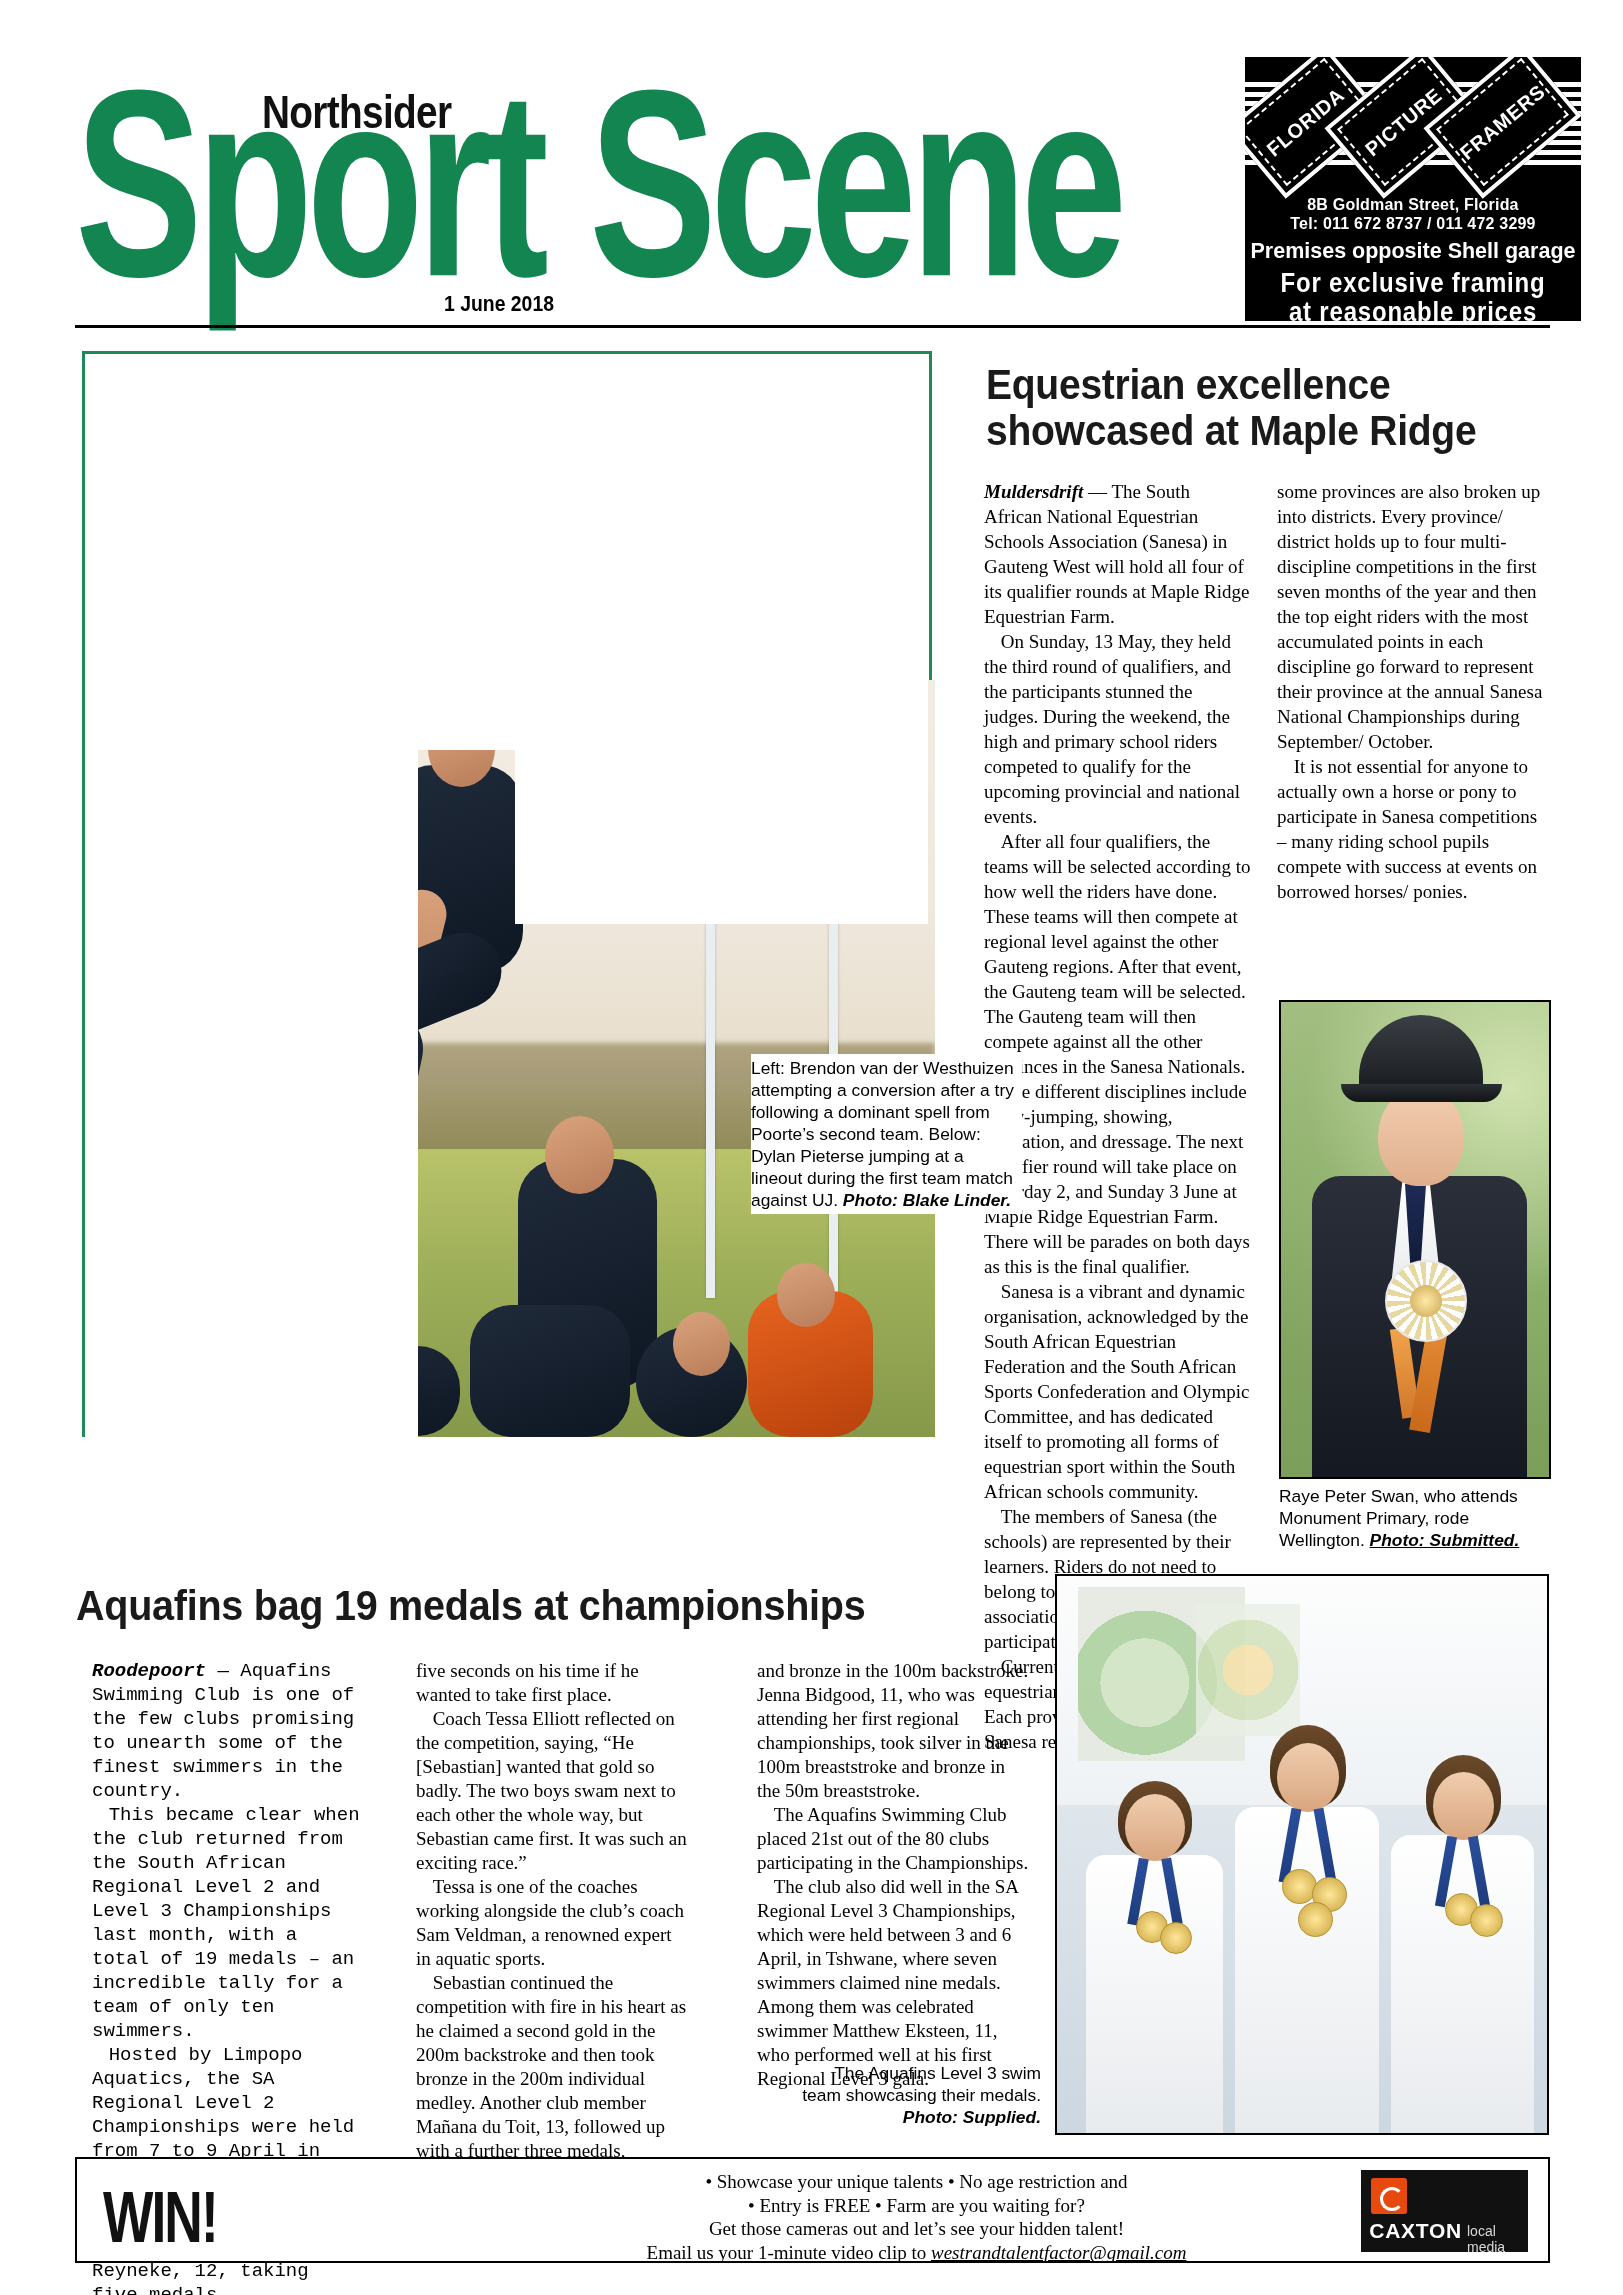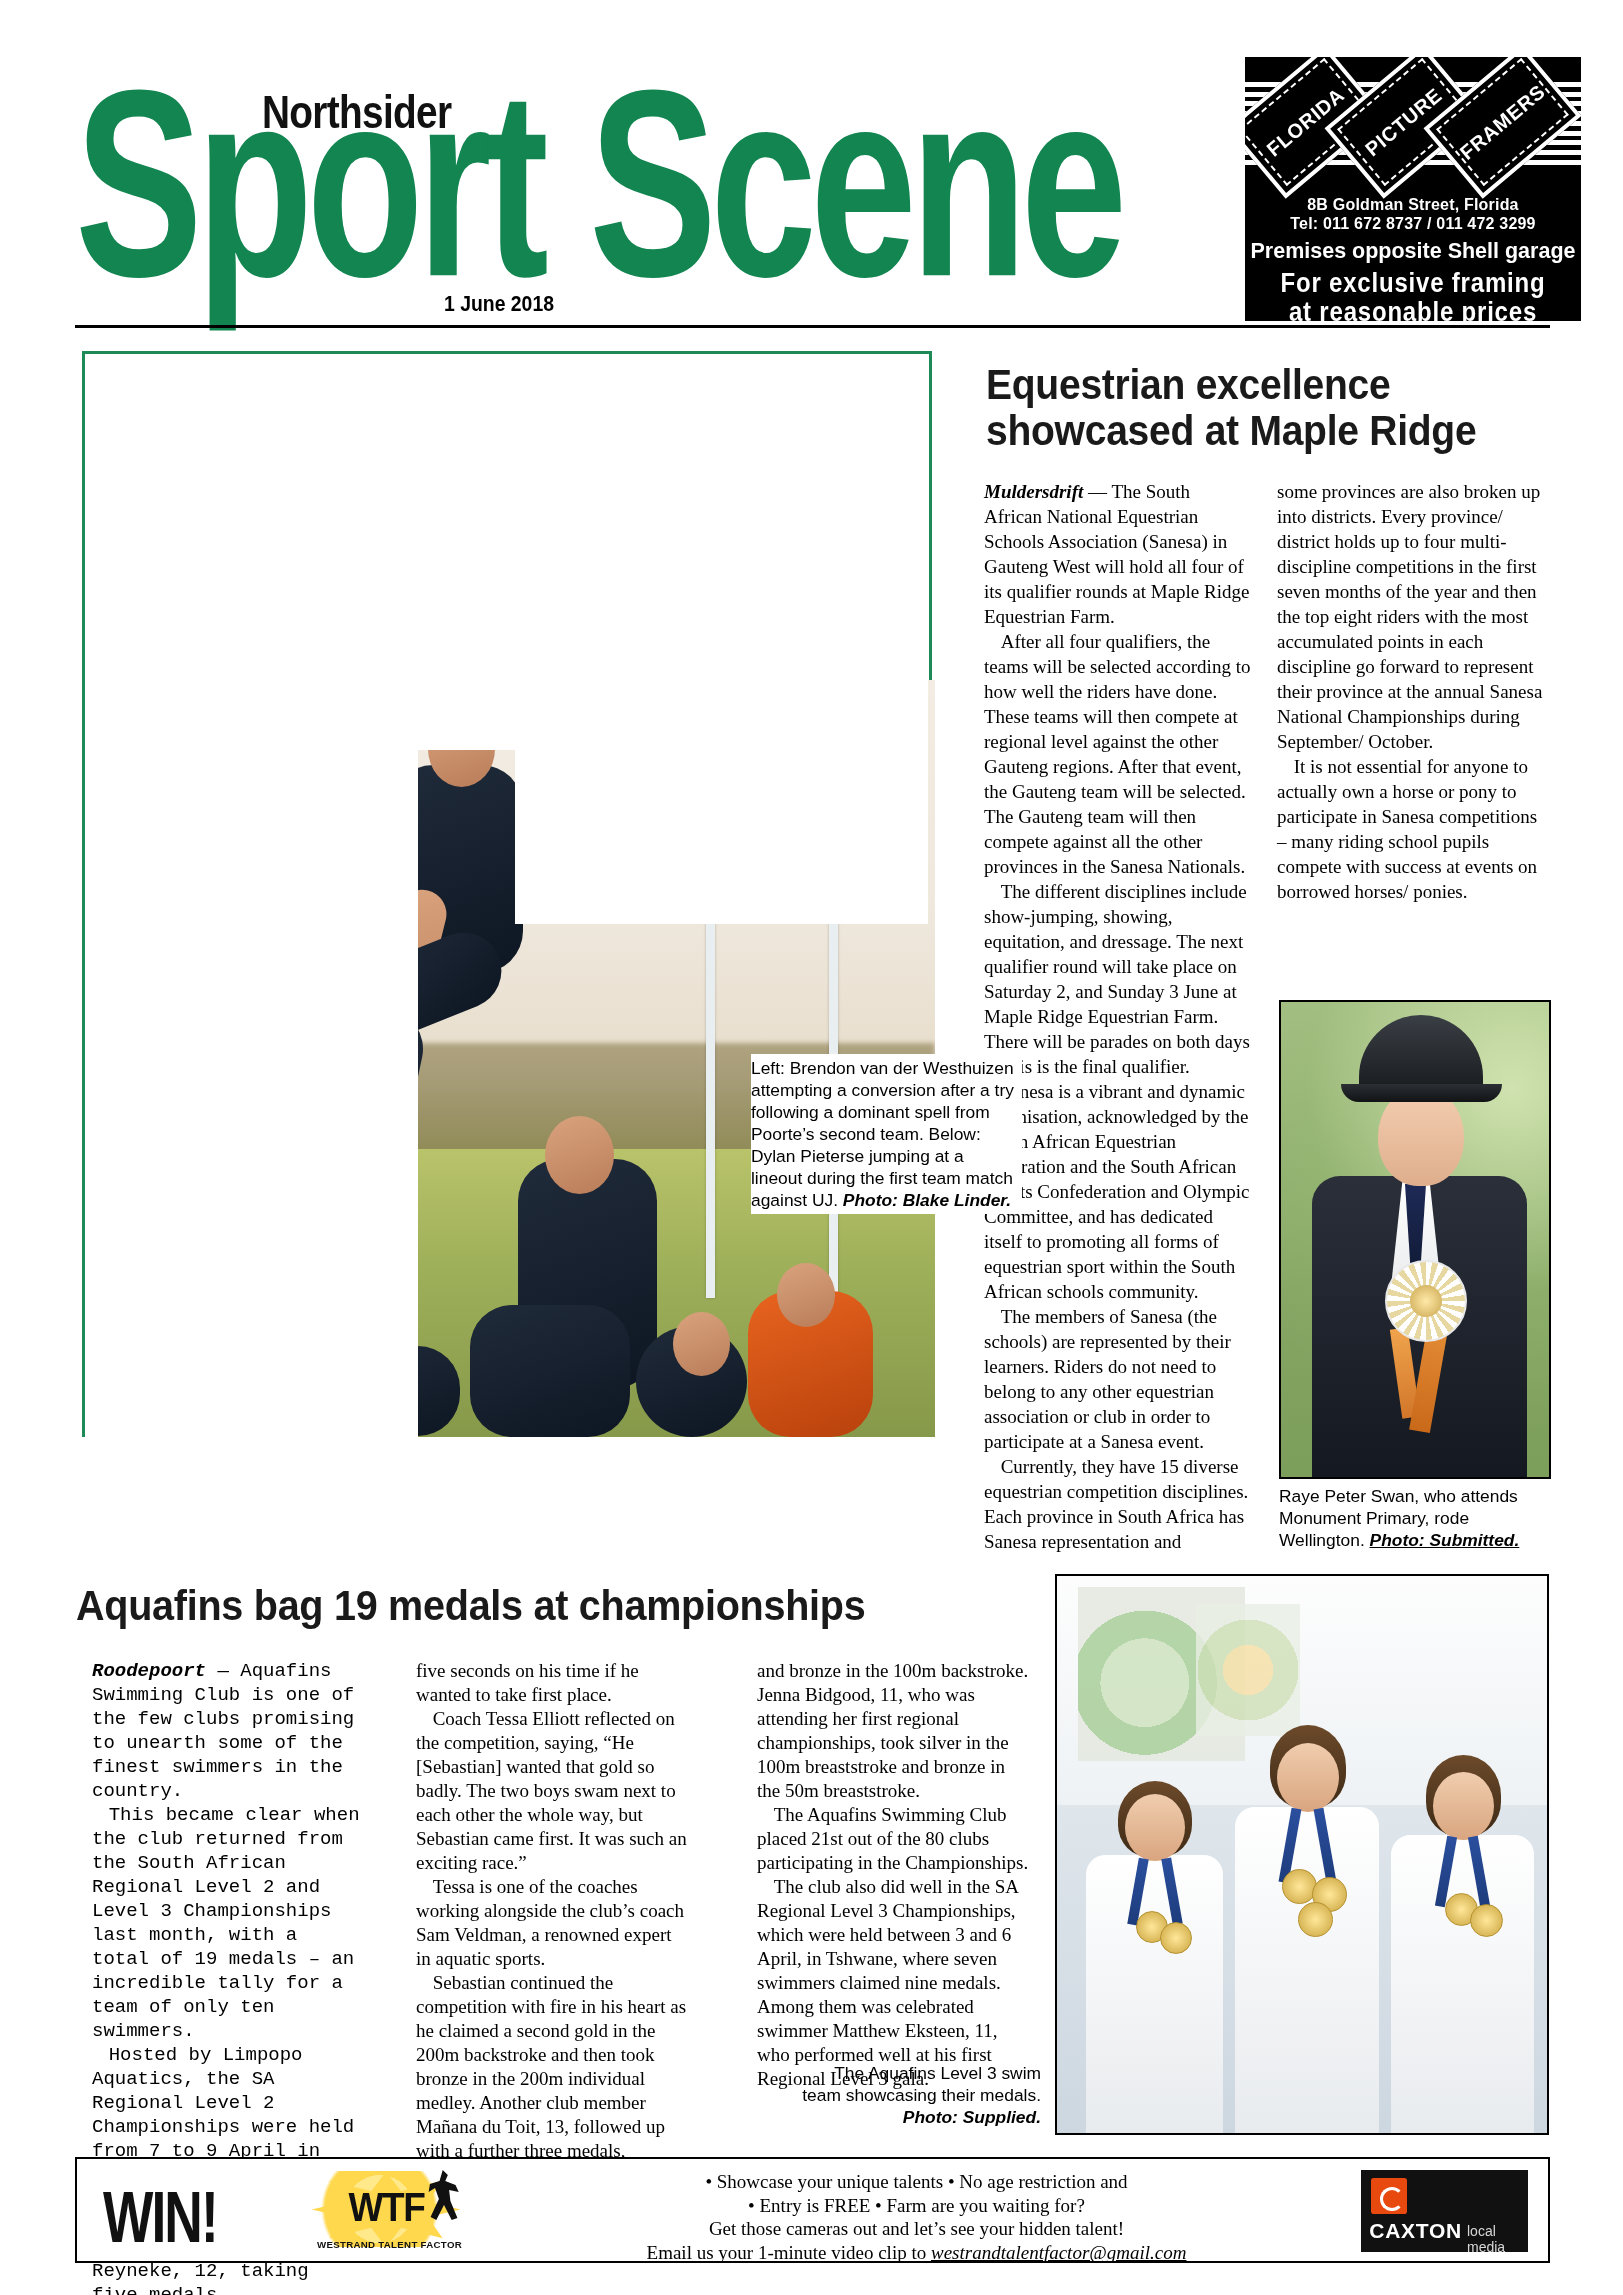--- a/index.html
+++ b/index.html
@@ -434,20 +434,21 @@
       <p>With the first round of fixtures having come to an end, Poorte will be hoping to return to its early-season form when the teams return for their first matches of the second round on 2 June. They will be playing away to NWU Pukke.</p>
     </div>
 
     <div class="photo-caption-main"><span>Left: Brendon van der Westhuizen attempting a conversion after a try following a dominant spell from Poorte’s second team. Below: Dylan Pieterse jumping at a lineout during the first team match against UJ. </span><b>Photo: Blake Linder.</b></div>
   </div>
 
   <h2 class="eq-head">Equestrian excellence showcased at Maple Ridge</h2>
 
   <div class="eq-col1">
     <p><i>Muldersdrift</i><span> — The South African National Equestrian Schools Association (Sanesa) in Gauteng West will hold all four of its qualifier rounds at Maple Ridge Equestrian Farm.</span></p>
+    <p>On Sunday, 13 May, they held the third round of qualifiers, and the participants stunned the judges. During the weekend, the high and primary school riders competed to qualify for the upcoming provincial and national events.</p>
     <p>After all four qualifiers, the teams will be selected according to how well the riders have done. These teams will then compete at regional level against the other Gauteng regions. After that event, the Gauteng team will be selected. The Gauteng team will then compete against all the other provinces in the Sanesa Nationals.</p>
     <p>The different disciplines include show-jumping, showing, equitation, and dressage. The next qualifier round will take place on Saturday 2, and Sunday 3 June at Maple Ridge Equestrian Farm. There will be parades on both days as this is the final qualifier.</p>
     <p>Sanesa is a vibrant and dynamic organisation, acknowledged by the South African Equestrian Federation and the South African Sports Confederation and Olympic Committee, and has dedicated itself to promoting all forms of equestrian sport within the South African schools community.</p>
     <p>The members of Sanesa (the schools) are represented by their learners. Riders do not need to belong to any other equestrian association or club in order to participate at a Sanesa event.</p>
     <p>Currently, they have 15 diverse equestrian competition disciplines. Each province in South Africa has Sanesa representation and</p>
   </div>
 
   <div class="eq-col2">
     <p>some provinces are also broken up into districts. Every province/ district holds up to four multi-discipline competitions in the first seven months of the year and then the top eight riders with the most accumulated points in each discipline go forward to represent their province at the annual Sanesa National Championships during September/ October.</p>
     <p>It is not essential for anyone to actually own a horse or pony to participate in Sanesa competitions – many riding school pupils compete with success at events on borrowed horses/ ponies.</p>
@@ -524,27 +525,20 @@
       <div class="sw-medal" style="left:58px;bottom:207px;width:33px;height:33px;"></div>
       <div class="sw-medal" style="left:83px;bottom:196px;width:33px;height:33px;"></div>
     </div>
   </div>
 
   <div class="aq-caption"><span>The Aquafins Level 3 swim team showcasing their medals. </span><b>Photo: Supplied.</b></div>
 
   <div class="bottom-banner">
     <div class="win-text">WIN!</div>
 
-    <div class="wtf-logo">
-      <div class="wtf-burst"></div>
-      <div class="wtf-star"></div>
-      <div class="wtf-dancer"></div>
-      <div class="wtf-word">WTF</div>
-      <div class="wtf-sub">WESTRAND TALENT FACTOR</div>
-    </div>
 
     <div class="banner-copy">
       <div>• Showcase your unique talents • No age restriction and</div>
       <div>• Entry is FREE  •  Farm are you waiting for?</div>
       <div>Get those cameras out and let’s see your hidden talent!</div>
       <div><span>Email us your 1-minute video clip to </span><span class="em">westrandtalentfactor@gmail.com</span></div>
     </div>
 
     <div class="caxton">
       <div class="caxton-mark"></div>

